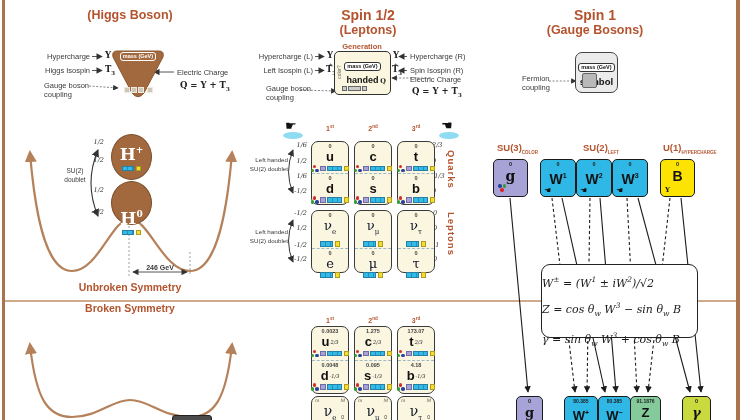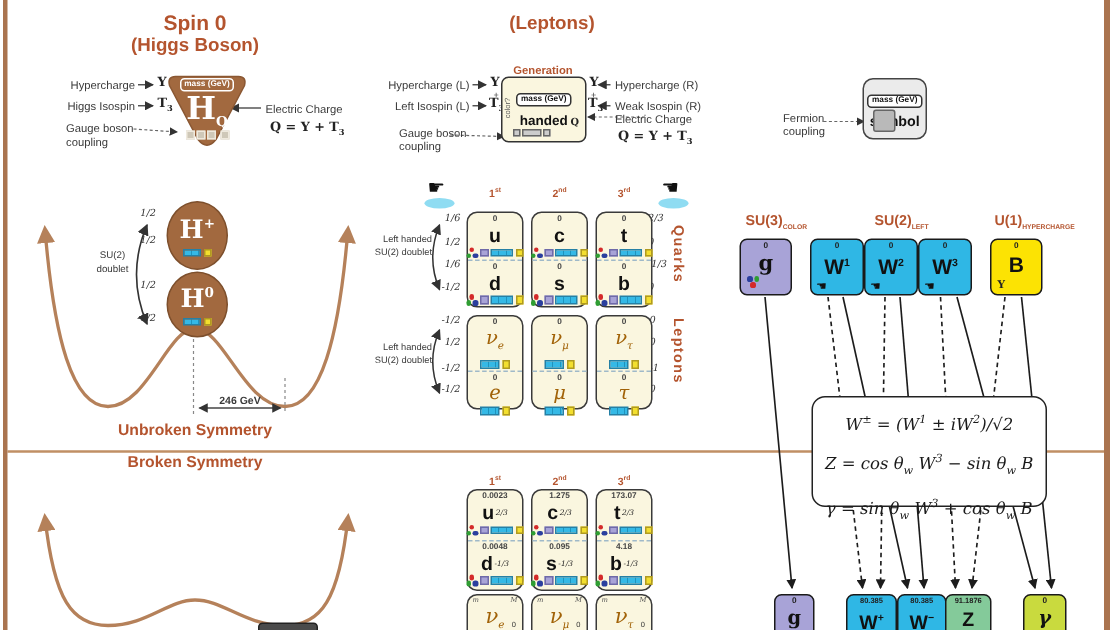--- a/index.html
+++ b/index.html
@@ -17,21 +17,21 @@
   .pill{border:0.8px solid #333;border-radius:3px;background:#fff;font-size:5.5px;font-weight:bold;
         padding:0 2px;line-height:7px;display:inline-block;color:#111}
   .rust{color:#b4542e}
   
   .cell{position:absolute;width:38px;background:#faf6df;border:1.3px solid #3a3a3a;border-radius:7px;
         display:flex;flex-direction:column;z-index:2;box-sizing:border-box}
   .sub{flex:1;position:relative;display:flex;flex-direction:column;align-items:center}
   .sub+.sub{border-top:1px dashed #9fb9c9}
   .mass{font-size:5.5px;color:#444;line-height:7px;margin-top:1px;font-weight:bold}
   .qsym{font-weight:bold;font-size:13px;line-height:13px;color:#111}
-  .lsym{font-family:"DejaVu Serif",serif;font-style:italic;font-size:13px;line-height:13px;color:#a16207}
+  .lsym{font-family:"DejaVu Serif",serif;font-size:13px;line-height:13px;color:#0f172a}
   .lsym sub{font-size:7px}
   .icons{display:flex;align-items:center;gap:1.5px;margin-top:2px;height:7px}
   .dots{position:relative;width:8px;height:8px;display:inline-block}
   .dots i{position:absolute;width:3.5px;height:3.5px;border-radius:50%}
   .dots .dr{left:2.2px;top:0;background:#d42a2a}
   .dots .dg{left:0;top:4px;background:#2f9e33}
   .dots .db{left:4.5px;top:4px;background:#2b3f9e}
   .sq{width:5.5px;height:5.5px;border:0.6px solid #8a8a6a;box-sizing:border-box;display:inline-block}
   .lav{background:#a8a3d7;border-color:#6f6aa8}
   .yel{background:#f3df2e;border-color:#b09a20}
@@ -69,21 +69,21 @@
   
   .hoval{position:absolute;width:41px;background:#a2693f;border:1.5px solid #7d4f2c;border-radius:50%;
          text-align:center;z-index:2;box-sizing:border-box}
   .hoval .hl{color:#fff;font-family:"DejaVu Serif",serif;font-weight:bold;font-size:17px;line-height:18px;margin-top:6px}
   .hoval .hl sup{font-size:9px}
   .hoval .icons{justify-content:center}
   .cbar.hv{width:12px;height:5px}
   .sq.hv{width:5px;height:5px}
   .symlab{position:absolute;width:160px;text-align:center;font-weight:bold;font-size:10.5px;color:#b4542e;z-index:2}
   .eqbox{position:absolute;left:541px;top:264px;width:157px;height:74px;background:#fff;border:1.6px solid #222;
-         border-radius:9px;z-index:3;box-sizing:border-box;text-align:center;padding-top:4px}
+         border-radius:9px;z-index:3;box-sizing:border-box;padding-top:4px}
   .eq{font-family:"DejaVu Serif",serif;font-style:italic;font-size:11px;line-height:22px;color:#1a1a1a}
   .eq sup{font-size:7.5px}.eq sub{font-size:7.5px}
   .pickwrap{position:absolute;left:110px;top:47px;width:56px;height:56px;z-index:2}
   .pickwrap svg{position:absolute;left:0;top:0}
   .pmass{position:absolute;left:0;top:5px;width:56px;text-align:center;color:#fff;font-size:5.5px;font-weight:bold}
   .pmass span{border:0.6px solid #fff;border-radius:3px;padding:0 2px;line-height:7px;display:inline-block}
   .phl{position:absolute;left:0;top:12px;width:56px;text-align:center;color:#fff;
        font-family:"DejaVu Serif",serif;font-weight:bold;font-size:21px}
   .phl sub{font-size:9px}
   .psq{position:absolute;left:13px;top:40px;width:30px;display:flex;gap:1px;justify-content:center}
@@ -168,63 +168,66 @@
     <line x1="627" y1="198" x2="637" y2="392" stroke="#1c1c1c" stroke-width="1.1" stroke-dasharray="3,2.5" marker-end="url(#kE)"></line>
     <line x1="638" y1="198" x2="690" y2="392" stroke="#1c1c1c" stroke-width="1.1" marker-end="url(#kE)"></line>
     <line x1="670" y1="198" x2="648" y2="392" stroke="#1c1c1c" stroke-width="1.1" stroke-dasharray="3,2.5" marker-end="url(#kE)"></line>
     <line x1="681" y1="198" x2="701" y2="392" stroke="#1c1c1c" stroke-width="1.1" marker-end="url(#kE)"></line>
   </svg>
 
   <div class="vborder" style="left:2px;width:3px"></div>
   <div class="vborder" style="left:736px;width:4px"></div>
 
   <div class="title" style="left:50px;top:8px">
-    <div class="t1">Spin  0</div>
     <div class="t2">(Higgs Boson)</div>
   </div>
   <div class="title" style="left:288px;top:8px">
+    <div class="t1">Spin  1/2</div>
     <div class="t2">(Leptons)</div>
+  </div>
+  <div class="title" style="left:515px;top:8px">
+    <div class="t1">Spin  1</div>
+    <div class="t2">(Gauge Bosons)</div>
   </div>
 
   <div class="lbl ra" style="left:30px;top:52px;width:60px">Hypercharge</div>
   <div class="lbl msym" style="left:105px;top:51px">Y</div>
   <div class="lbl ra" style="left:30px;top:66px;width:60px">Higgs Isospin</div>
   <div class="lbl msym" style="left:105px;top:65px"><span>T</span><sub>3</sub></div>
   <div class="lbl" style="left:44px;top:81px">Gauge boson</div>
   <div class="lbl" style="left:44px;top:90px">coupling</div>
   <div class="lbl" style="left:177px;top:68px">Electric Charge</div>
   <div class="lbl msym" style="left:180px;top:81px"><span>Q = Y + T</span><sub>3</sub></div>
 
   <div class="pickwrap">
     <svg width="56" height="56" viewBox="0 0 56 56">
       <path d="M7,4 Q1.5,4 3,10 L22,46 Q28,53.5 34,46 L53,10 Q54.5,4 49,4 Z" fill="#a2693f" stroke="#8a5732" stroke-width="1"></path>
     </svg>
     <div class="pmass"><span>mass (GeV)</span></div>
-    <div class="phl"><span>H</span><sub>Q</sub></div>
     <div class="psq">
         <i></i>
         <i></i>
         <i></i>
         <i class="gap"></i>
       </div>
   </div>
 
   <div class="lbl rust" style="left:312px;top:42px;width:100px;text-align:center;font-weight:bold">Generation</div>
   <div class="lbl ra" style="left:253px;top:52px;width:60px">Hypercharge (L)</div>
   <div class="lbl msym" style="left:327px;top:51px">Y</div>
   <div class="lbl" style="left:329px;top:60px;font-size:6px">+</div>
   <div class="lbl ra" style="left:250px;top:66px;width:63px">Left Isospin (L)</div>
   <div class="lbl msym" style="left:326px;top:65px"><span>T</span><sub>3</sub></div>
   <div class="lbl" style="left:266px;top:84px">Gauge boson</div>
   <div class="lbl" style="left:266px;top:93px">coupling</div>
   <div class="lbl msym" style="left:393px;top:51px">Y</div>
   <div class="lbl" style="left:410px;top:52px">Hypercharge (R)</div>
   <div class="lbl" style="left:394px;top:60px;font-size:6px">+</div>
   <div class="lbl msym" style="left:392px;top:65px"><span>T</span><sub>3</sub></div>
-  <div class="lbl" style="left:410px;top:66px">Weak Isospin (R)</div>
+  <div class="lbl" style="left:410px;top:66px">Spin Isospin (R)</div>
   <div class="lbl" style="left:410px;top:75px">Electric Charge</div>
   <div class="lbl msym" style="left:412px;top:87px"><span>Q = Y + T</span><sub>3</sub></div>
 
   <div class="fbox">
     <div style="margin-top:2px"><span class="pill">mass (GeV)</span></div>
     <div class="flav">handed</div>
     <div class="colr">color?</div>
     <div class="qq">Q</div>
     <div class="fsq">
         <i class="s1"></i>
@@ -249,21 +252,21 @@
   <div class="lbl" style="left:56px;top:175px;width:38px;text-align:center;font-size:6.5px">doublet</div>
 
   <div class="hoval" style="left:111px;top:134px;height:46px">
     <div class="hl"><span>H</span><sup>+</sup></div>
     <div class="icons">
         <span class="cbar hv"></span>
         <span class="sq yel hv"></span>
       </div>
   </div>
   <div class="hoval" style="left:111px;top:181px;height:44px">
-    <div class="hl" style="margin-top:5px"><span>H</span><sup>0</sup></div>
+    <div class="hl" style="margin-top:23px"><span>H</span><sup>0</sup></div>
     <div class="icons">
         <span class="cbar hv"></span>
         <span class="sq yel hv"></span>
       </div>
   </div>
 
   <div class="lbl" style="left:135px;top:263px;width:50px;text-align:center;font-weight:bold;font-size:7px">246 GeV</div>
   <div class="symlab" style="left:50px;top:281px">Unbroken Symmetry</div>
   <div class="symlab" style="left:50px;top:302px">Broken Symmetry</div>
   <div class="darkbox"></div>

